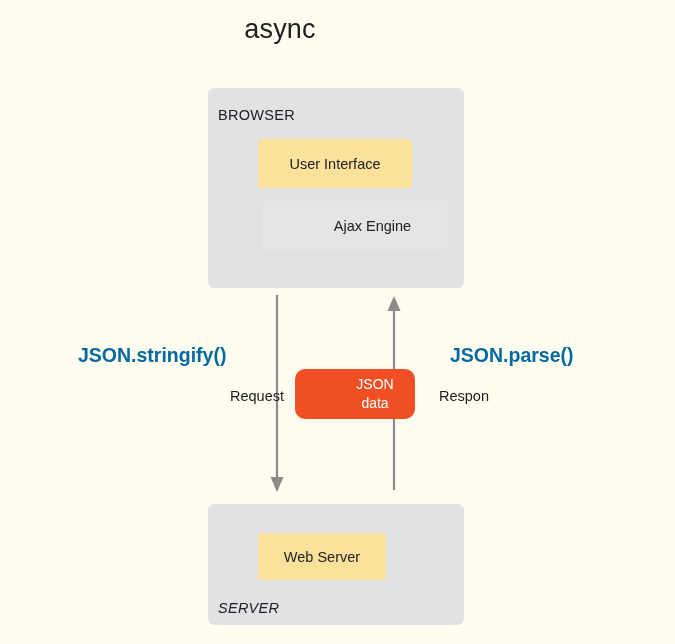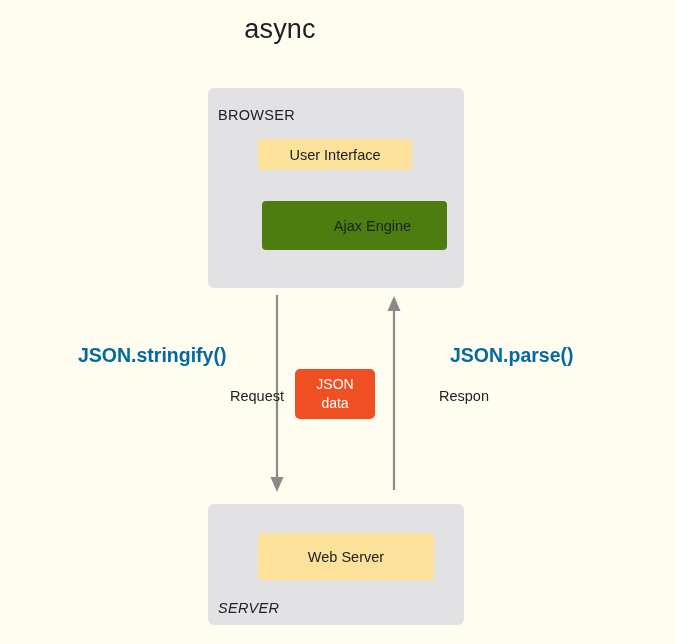--- a/index.html
+++ b/index.html
@@ -75,55 +75,56 @@
     justify-content: center;
     border-radius: 4px;
     font-size: 14.5px;
     color: #202124;
     text-align: center;
   }
   #user-interface-box {
     left: 258px;
     top: 139px;
     width: 154px;
-    height: 31px;
+    height: 49px;
     background: #fce19b;
   }
   #ajax-engine-box {
     left: 262px;
     top: 201px;
     width: 149px;
     height: 49px;
-    background: #4d7c0f;
+    background: #e5e5e5;
     padding-left: 36px;
   }
   #web-server-box {
     left: 258px;
     top: 533px;
-    width: 176px;
+    width: 128px;
     height: 47px;
     background: #fce19b;
   }
 
   
   #json-data-box {
     position: absolute;
     left: 295px;
     top: 369px;
     width: 80px;
     height: 50px;
     background: #f04e23;
-    border-radius: 5px;
+    border-radius: 10px;
     display: flex;
     flex-direction: column;
     align-items: center;
     justify-content: center;
     color: #ffffff;
     font-size: 14px;
     line-height: 19px;
+    padding-left: 40px;
   }
 
   
   #arrows-layer {
     position: absolute;
     left: 0;
     top: 0;
     width: 675px;
     height: 644px;
     pointer-events: none;

